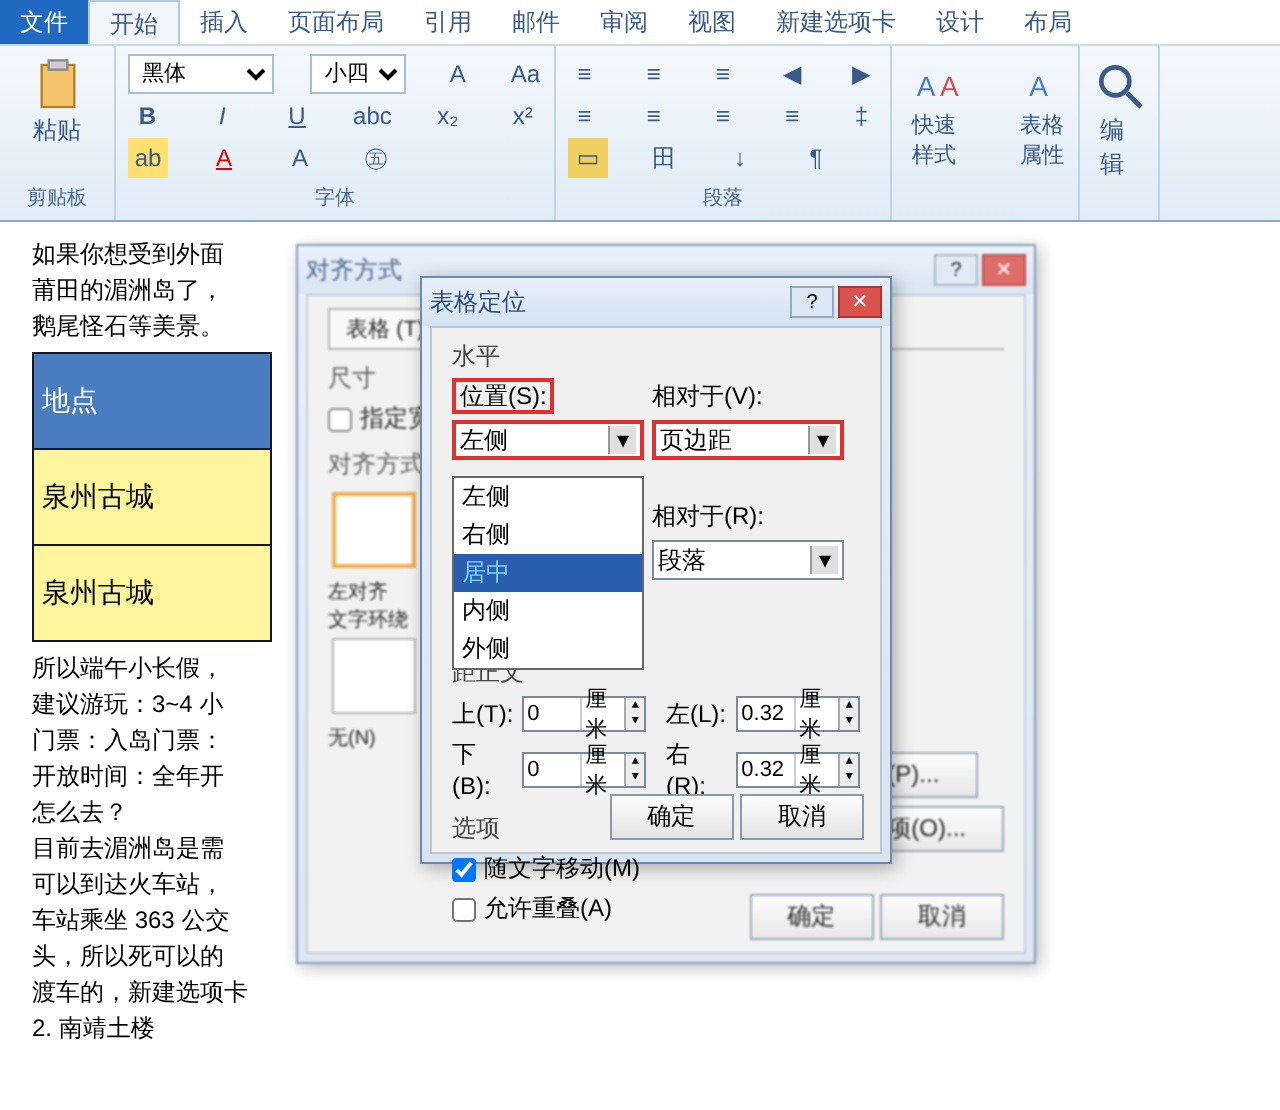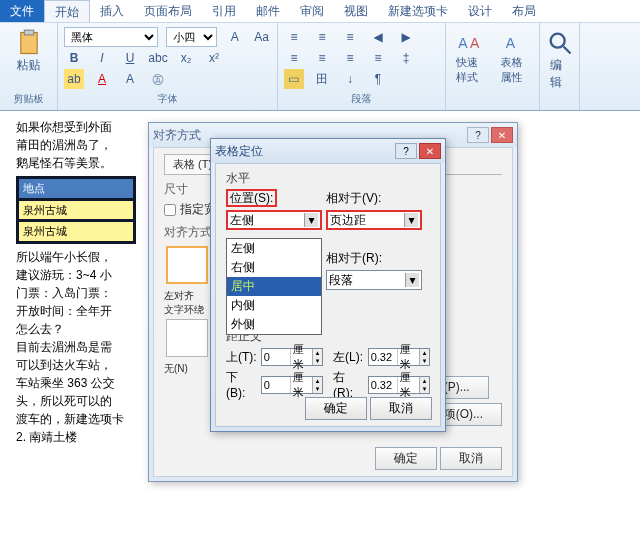--- a/index.html
+++ b/index.html
@@ -5,29 +5,29 @@
 *{box-sizing:border-box;margin:0;padding:0;font-family:"Microsoft YaHei","SimSun",sans-serif;font-size:12px}
 body{background:#fff;width:640px;height:555px;overflow:hidden;position:relative}
 .ribbon{background:linear-gradient(#dbe8f5,#cadef0);border-bottom:1px solid #8ba8c8}
 .tabs{display:flex;background:#fff;height:22px}
 .tab{padding:3px 10px;color:#3a5a8a;cursor:pointer}
 .tab.file{background:#1f6ac0;color:#fff}
 .tab.active{background:#f2f6fb;border:1px solid #b5c9e0;border-bottom:none}
 .ribbon-body{display:flex;height:88px;background:linear-gradient(#f4f8fc,#e0ecf7);border-top:1px solid #c9d9ea}
 .group{border-right:1px solid #c2d3e6;padding:4px 6px;display:flex;flex-direction:column;justify-content:space-between}
 .group-label{text-align:center;color:#4a6a94;font-size:10px;margin-top:2px}
-.btnrow{display:flex;gap:8px;align-items:center}
+.btnrow{display:flex;gap:18px;align-items:center}
 .rbtn{width:20px;height:20px;display:flex;align-items:center;justify-content:center;color:#3a5a8a;border:1px solid transparent}
 .bigbtn{display:flex;flex-direction:column;align-items:center;padding:2px 4px;color:#3a5a8a}
 .bigbtn svg{width:28px;height:28px}
 .sel{border:1px solid #a8bdd6;background:#fff;height:20px;padding:0 2px;font-size:11px}
 .doc{position:absolute;top:112px;left:0;right:0;bottom:0;display:flex}
 .doc-left{width:160px;padding:6px 4px 6px 16px;font-size:12px;line-height:1.5;color:#000}
 .tbl{border-collapse:collapse;margin:4px 0;width:120px}
-.tbl td{border:3px solid #0f172a;padding:1px 4px;background:#fff59d;font-size:11px}
+.tbl td{border:1px solid #0f172a;padding:13px 4px;background:#fff59d;font-size:14px}
 .tbl td.sel{background:#4a7dc0;color:#fff}
 .dialog{position:absolute;background:linear-gradient(#e6eef8,#d8e4f0);border:1px solid #6a8ab0;box-shadow:2px 2px 8px rgba(0,0,0,.3)}
 .dlg1{left:148px;top:122px;width:370px;height:360px}
 .dlg2{left:210px;top:138px;width:236px;height:294px;z-index:2}
 .titlebar{display:flex;justify-content:space-between;align-items:center;height:24px;padding:0 4px;background:linear-gradient(#e8f0fa,#d4e2f1)}
 .titlebar span{color:#2a4a7a;font-size:12px}
 .winbtns{display:flex;gap:2px}
 .winbtn{width:22px;height:16px;border:1px solid #9ab;background:#dce8f4;display:flex;align-items:center;justify-content:center;font-size:10px}
 .winbtn.close{background:#d9534f;color:#fff;border-color:#b03530}
 .dlg-body{padding:6px 10px;background:#f0f0f0;position:absolute;top:24px;left:4px;right:4px;bottom:4px;border:1px solid #b8c8da}
@@ -35,21 +35,21 @@
 .dtab{padding:2px 8px;border:1px solid #aaa;border-bottom:none;background:#f8f8f8;margin-right:2px;font-size:11px}
 .fieldset{margin-bottom:6px}
 .fieldset>.lg{color:#444;margin-bottom:3px}
 .row{display:flex;align-items:center;gap:4px;margin-bottom:3px}
 .chk{width:12px;height:12px}
 .combo{border:1px solid #7a8a9a;background:#fff;height:20px;display:flex;align-items:center;justify-content:space-between;padding:0 2px;font-size:11px}
 .combo .arr{background:#e0e0e0;border-left:1px solid #999;width:14px;text-align:center}
 .hlred{border:2px solid #e03030 !important}
 .dropdown{position:absolute;border:1px solid #666;background:#fff;font-size:11px;z-index:5}
 .dropdown div{padding:1px 4px}
-.dropdown .selitem{background:#2a5fb0;color:#bef264}
+.dropdown .selitem{background:#2a5fb0;color:#7dd3fc}
 .spin{display:inline-flex;border:1px solid #7a8a9a;background:#fff;height:18px}
 .spin input{border:none;width:28px;font-size:11px;padding:0 2px}
 .spin .unit{font-size:11px;padding:0 2px;border-left:1px solid #ccc;display:flex;align-items:center}
 .spin .arrs{width:12px;border-left:1px solid #aaa;display:flex;flex-direction:column}
 .spin .arrs span{height:8px;font-size:7px;text-align:center;line-height:7px;background:#eee}
 .okbtn{border:1px solid #8a9aae;background:linear-gradient(#fdfdfd,#e4e4e4);padding:2px 18px;font-size:12px}
 .align-img{width:42px;height:38px;border:1px solid #aaa;background:#fff;margin:2px;display:inline-block;position:relative}
 .align-img.sel{border:2px solid #f0a030}
 .faded{filter:blur(.6px);opacity:.85}
 </style>
@@ -315,18 +315,29 @@
         <div class="spin">
             <input value="0.32" style="">
             <span class="unit">厘米</span>
             <span class="arrs">
               <span>▴</span>
               <span>▾</span>
             </span>
           </div>
       </div>
     </div>
+    <div class="fieldset">
+      <div class="lg">选项</div>
+      <div class="row">
+          <input type="checkbox" class="chk" checked="" style="">
+          <span>随文字移动(M)</span>
+        </div>
+      <div class="row">
+          <input type="checkbox" class="chk" style="">
+          <span>允许重叠(A)</span>
+        </div>
+    </div>
     <div style="position:absolute;left:0;right:0;bottom:6px;text-align:right;padding-right:8px">
       <button class="okbtn">确定</button>
       <button class="okbtn">取消</button>
     </div>
   </div>
 </div>
 
 </body></html>

